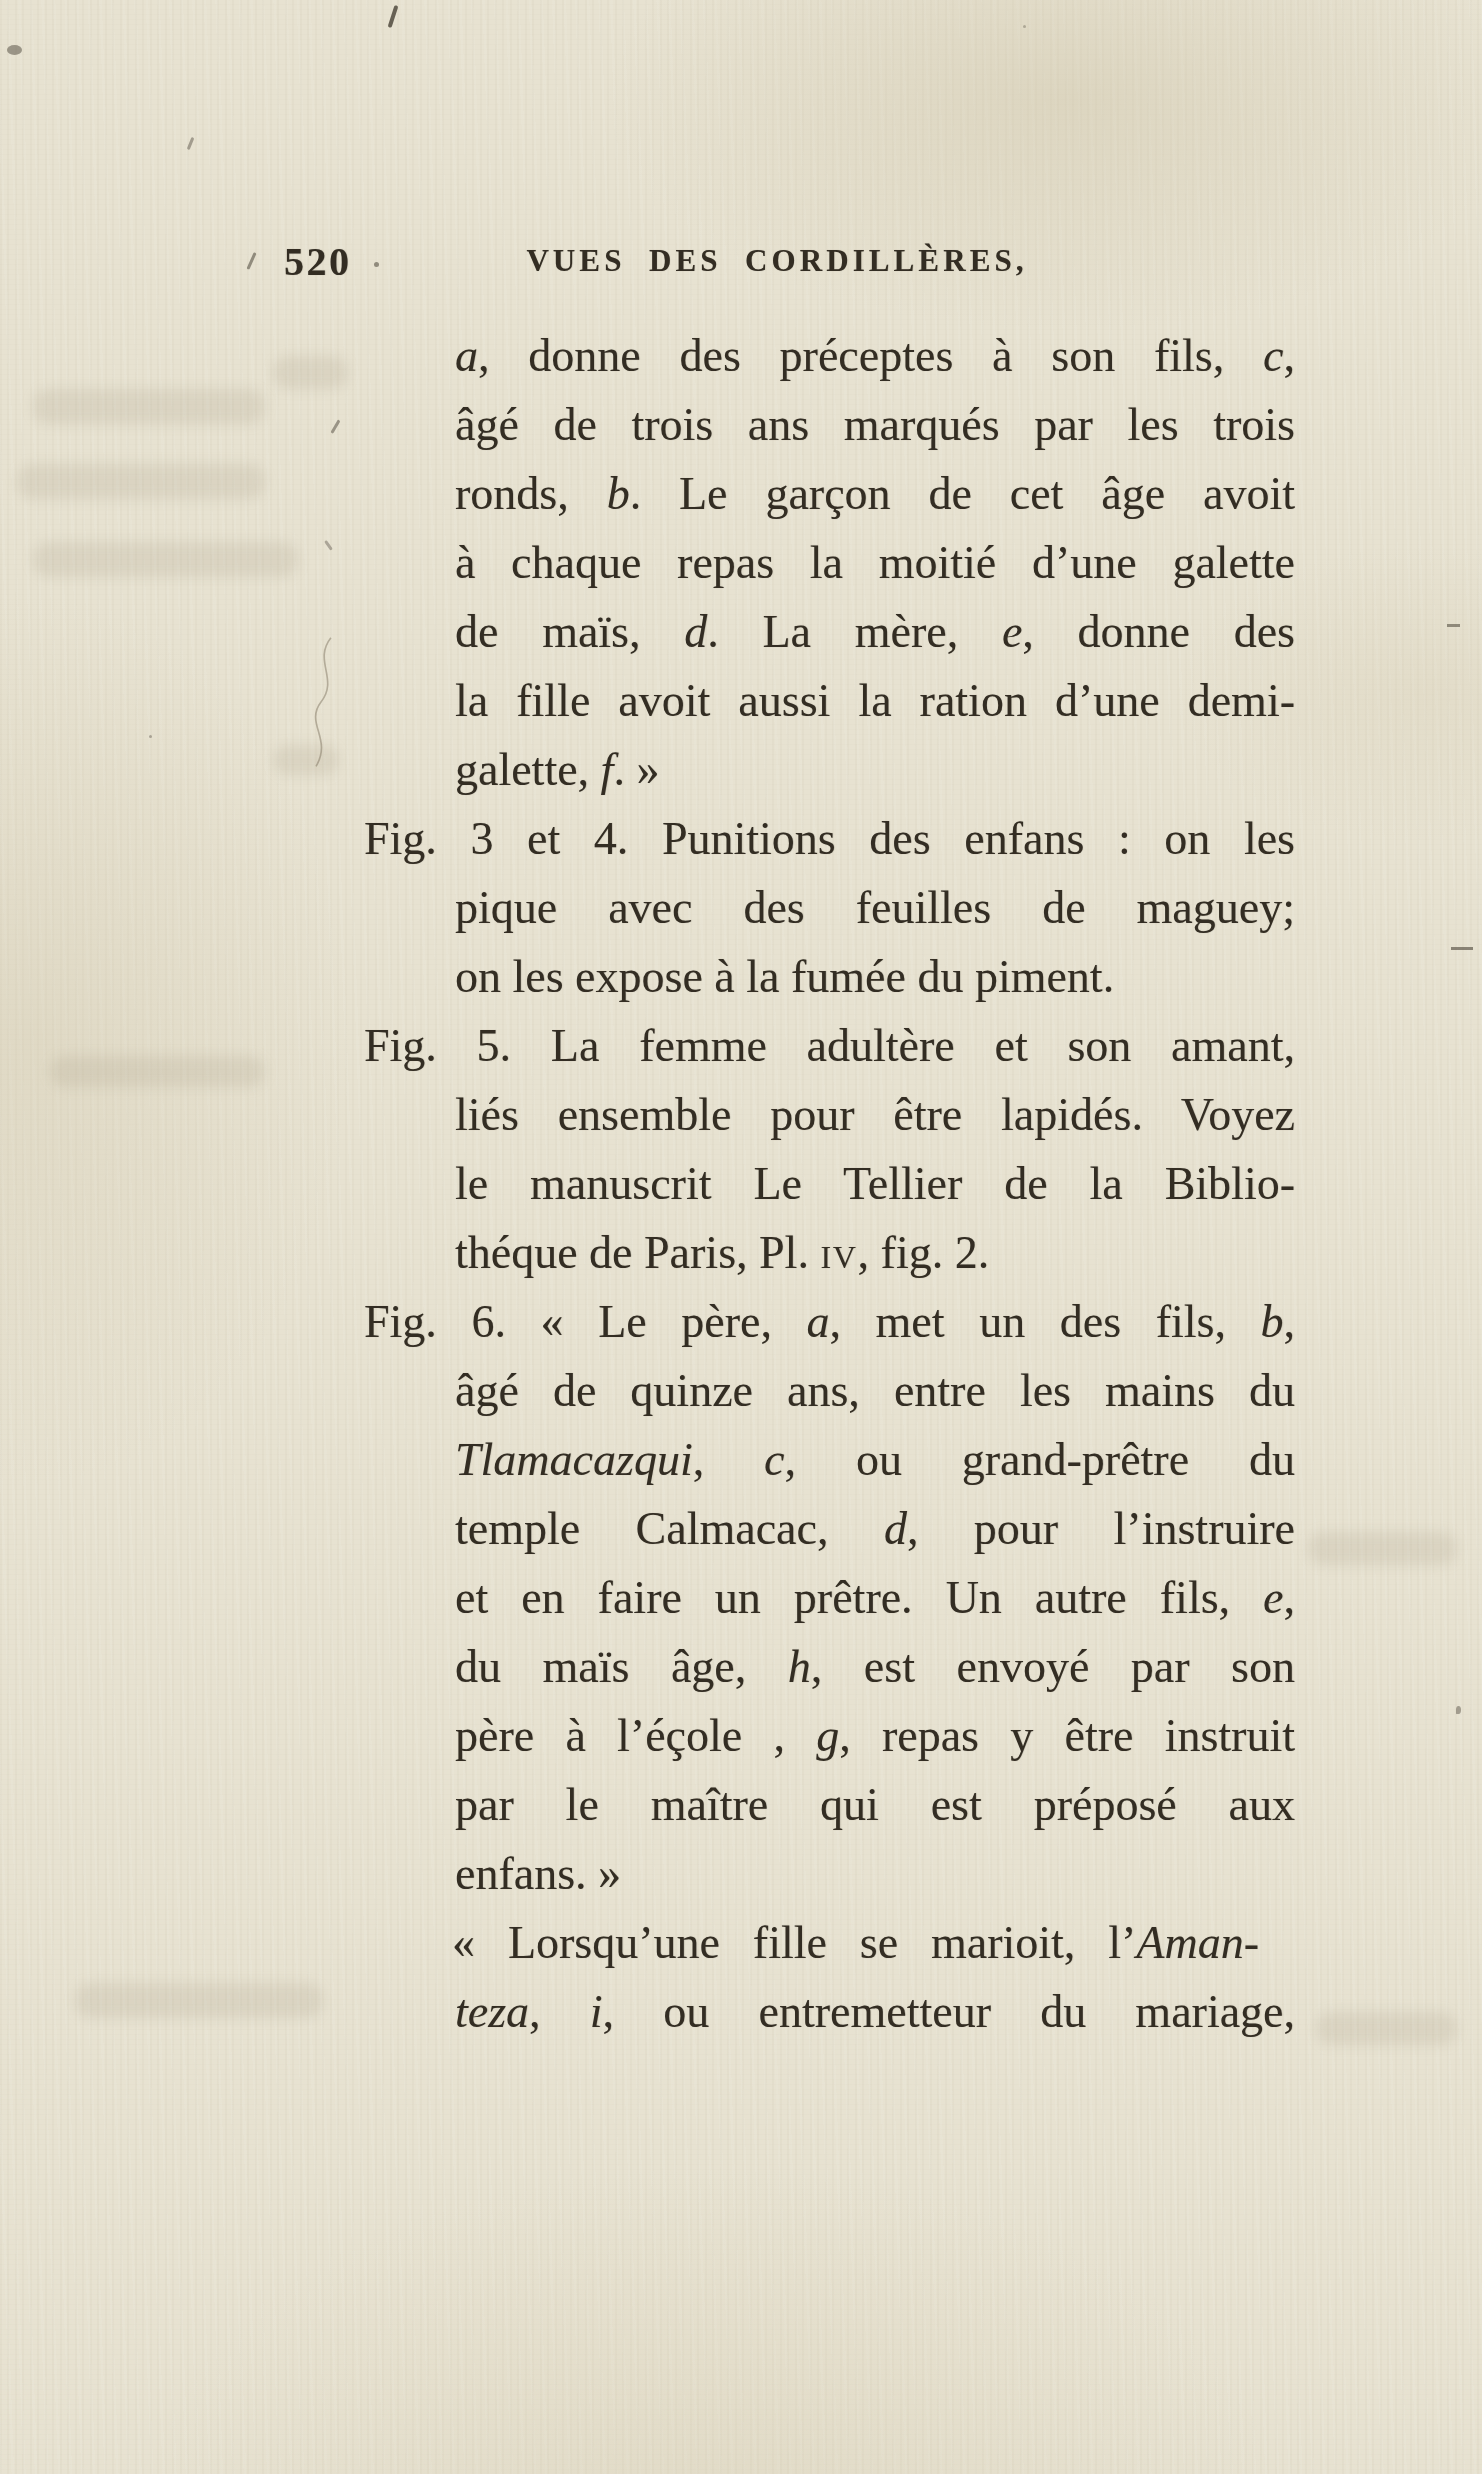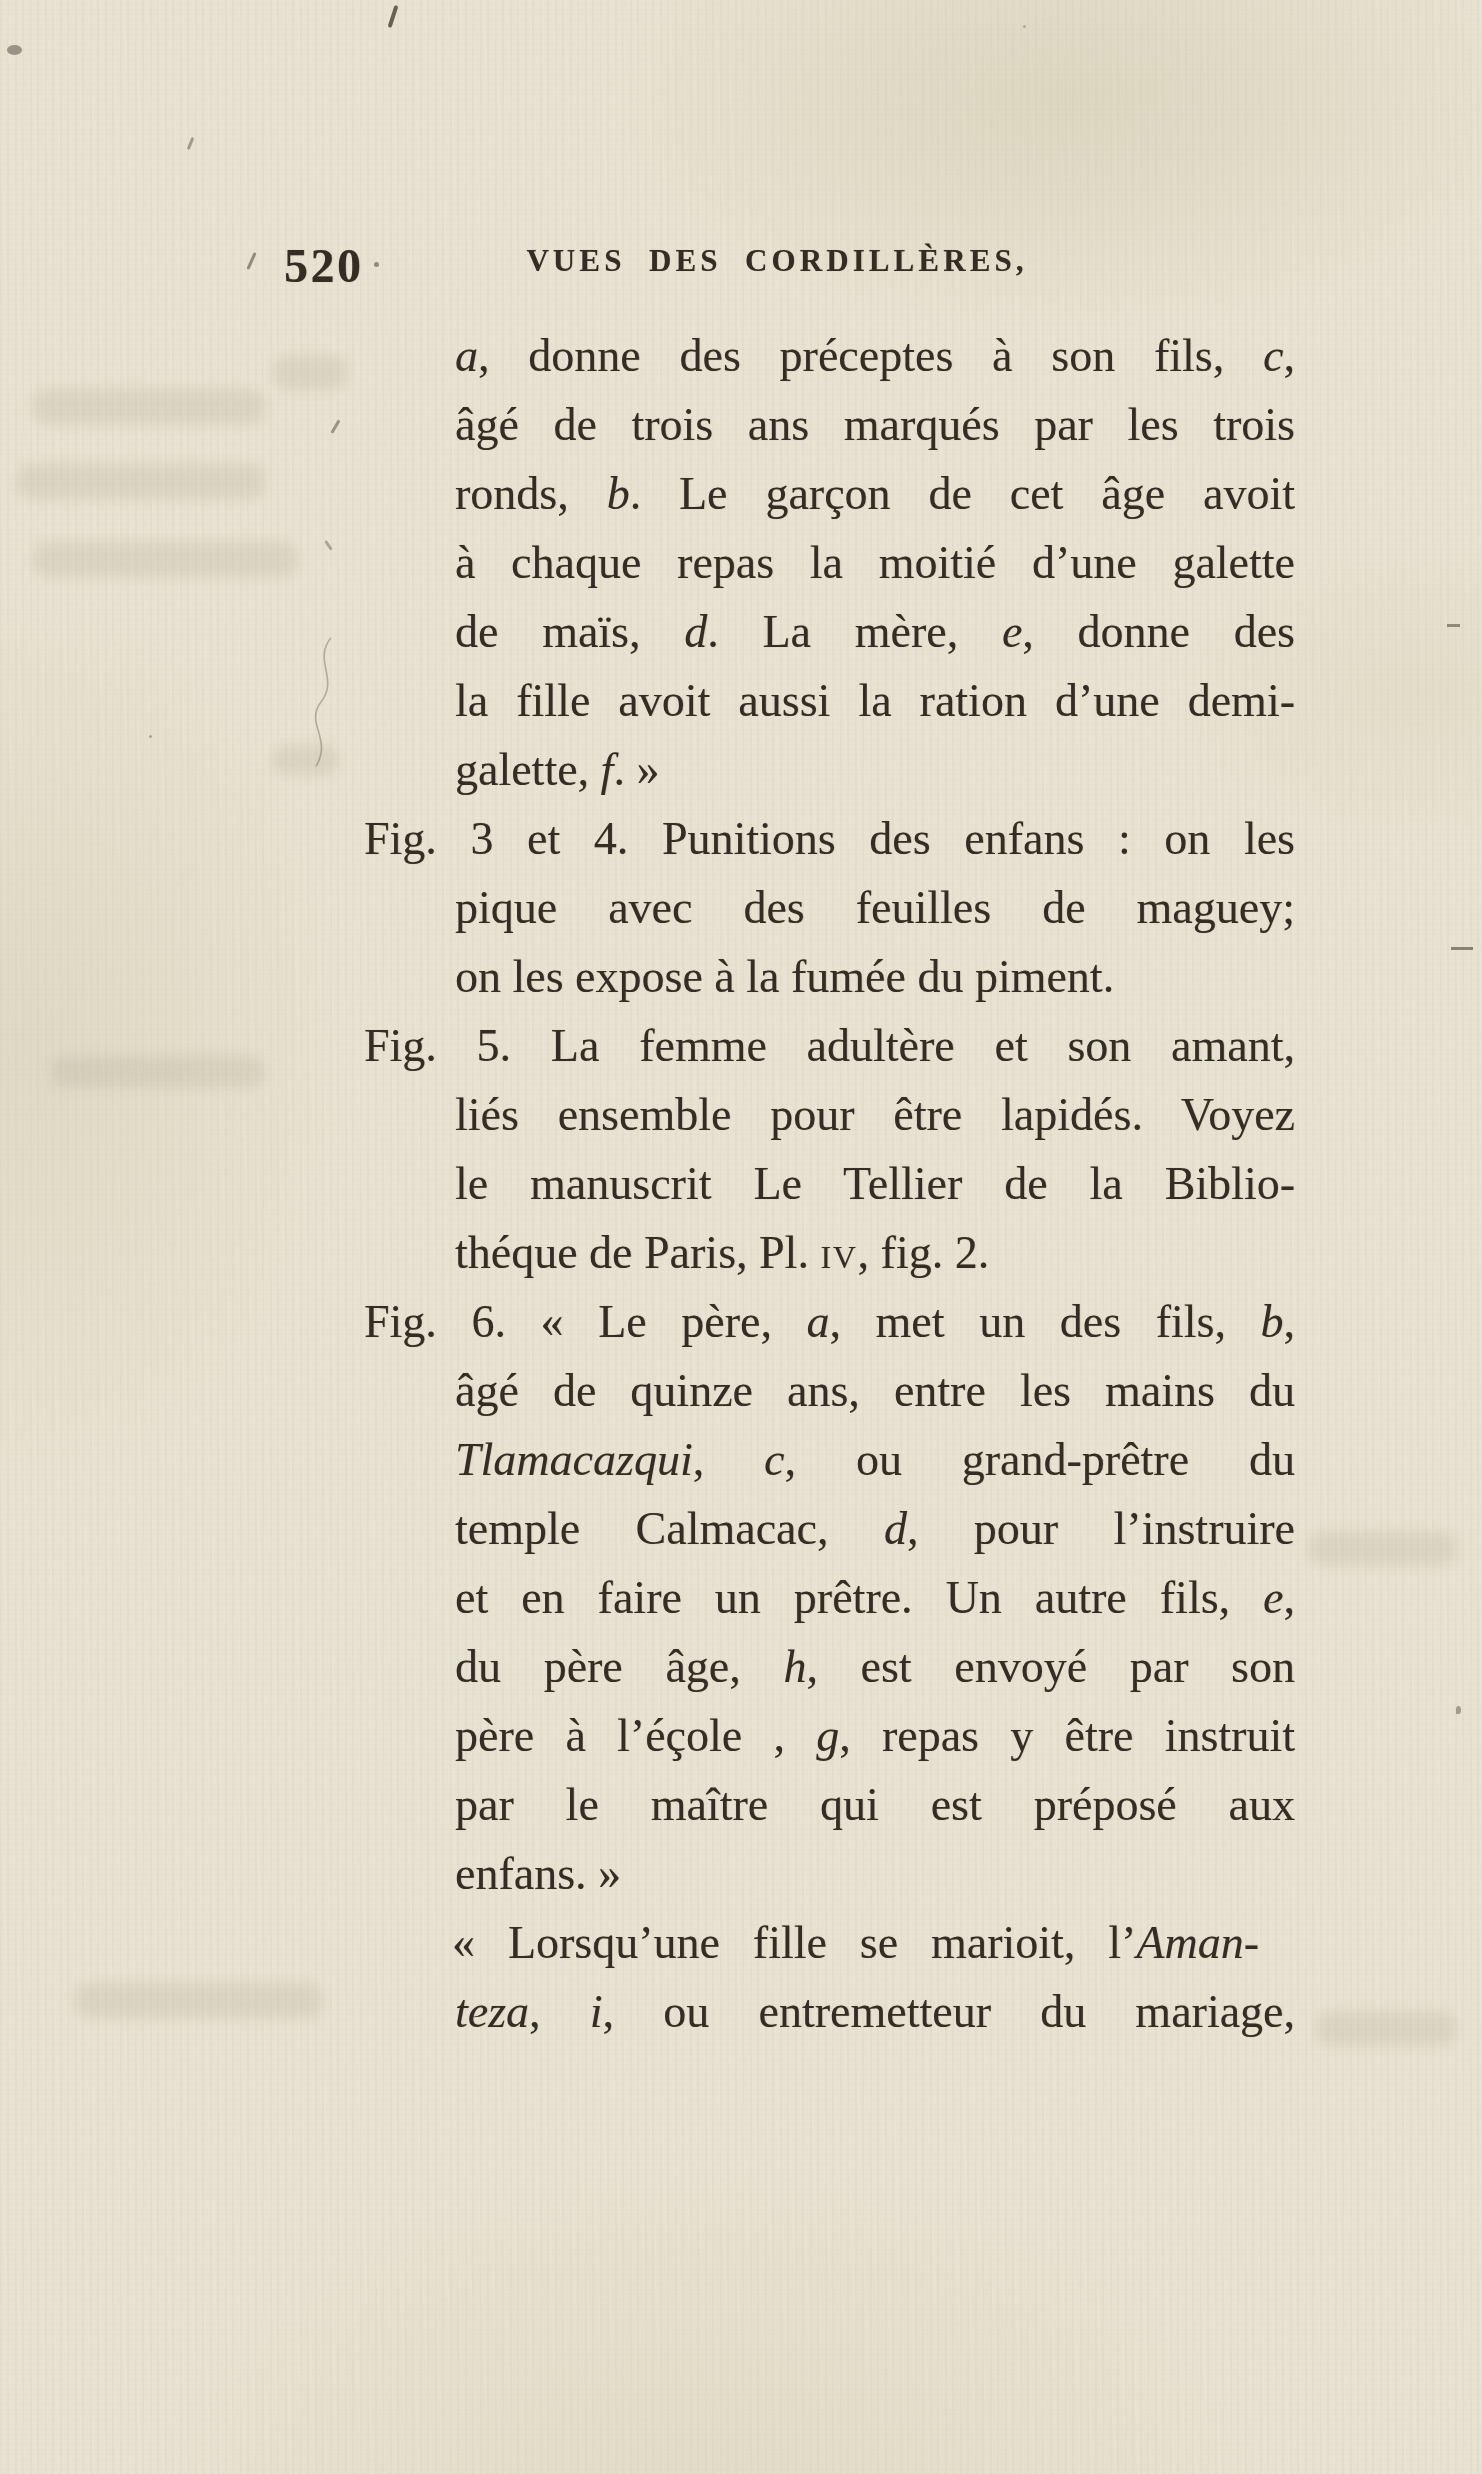--- a/index.html
+++ b/index.html
@@ -21,21 +21,21 @@
       radial-gradient(ellipse 911px 538px at 48% 101%, rgba(209,199,170,0.26), rgba(0,0,0,0) 62%),
       radial-gradient(ellipse 414px 248px at 96% 28%, rgba(210,200,172,0.22), rgba(0,0,0,0) 60%),
       repeating-linear-gradient(90deg, rgba(158,146,118,0.055) 0 1.7px, rgba(0,0,0,0) 1.7px 7.5px),
       repeating-linear-gradient(88deg, rgba(255,255,255,0.06) 0 2.5px, rgba(0,0,0,0) 2.5px 11.6px),
       repeating-linear-gradient(0deg, rgba(170,158,130,0.03) 0 0.8px, rgba(0,0,0,0) 0.8px 5px);
   }
   .folio {
     position: absolute;
     left: 284px;
     top: 238px;
-    font-size: 48px;
+    font-size: 40px;
     letter-spacing: 2.5px;
     font-weight: bold;
     text-shadow: 0.4px 0.4px 0.8px rgba(47,42,33,0.35);
   }
   .running-title {
     position: absolute;
     left: 36px;
     top: 243px;
     width: 1482px;
     text-align: center;
@@ -130,21 +130,21 @@
       <div class="line cont last"><span>on les expose à la fumée du piment.</span></div>
       <div class="line fig"><span>Fig. 5. La femme adultère et son amant,</span></div>
       <div class="line cont"><span>liés ensemble pour être lapidés. Voyez</span></div>
       <div class="line cont"><span>le manuscrit Le Tellier de la Biblio-</span></div>
       <div class="line cont last"><span>théque de Paris, Pl. </span><span class="sc">iv</span><span>, fig. 2.</span></div>
       <div class="line fig"><span>Fig. 6. « Le père, </span><span class="it">a</span><span>, met un des fils, </span><span class="it">b</span><span>,</span></div>
       <div class="line cont"><span>âgé de quinze ans, entre les mains du</span></div>
       <div class="line cont"><span class="it">Tlamacazqui</span><span>, </span><span class="it">c</span><span>, ou grand-prêtre du</span></div>
       <div class="line cont"><span>temple Calmacac, </span><span class="it">d</span><span>, pour l’instruire</span></div>
       <div class="line cont"><span>et en faire un prêtre. Un autre fils, </span><span class="it">e</span><span>,</span></div>
-      <div class="line cont"><span>du père âge, </span><span class="it">h</span><span>, est envoyé par son</span></div>
+      <div class="line cont"><span>du maïs âge, </span><span class="it">h</span><span>, est envoyé par son</span></div>
       <div class="line cont"><span>père à l’éçole , </span><span class="it">g</span><span>, repas y être instruit</span></div>
       <div class="line cont"><span>par le maître qui est préposé aux</span></div>
       <div class="line cont last"><span>enfans. »</span></div>
       <div class="line para"><span>« Lorsqu’une fille se marioit, l’</span><span class="it">Aman-</span></div>
       <div class="line cont"><span class="it">teza</span><span>, </span><span class="it">i</span><span>, ou entremetteur du mariage,</span></div>
     </div>
 
 </div>
 
 

